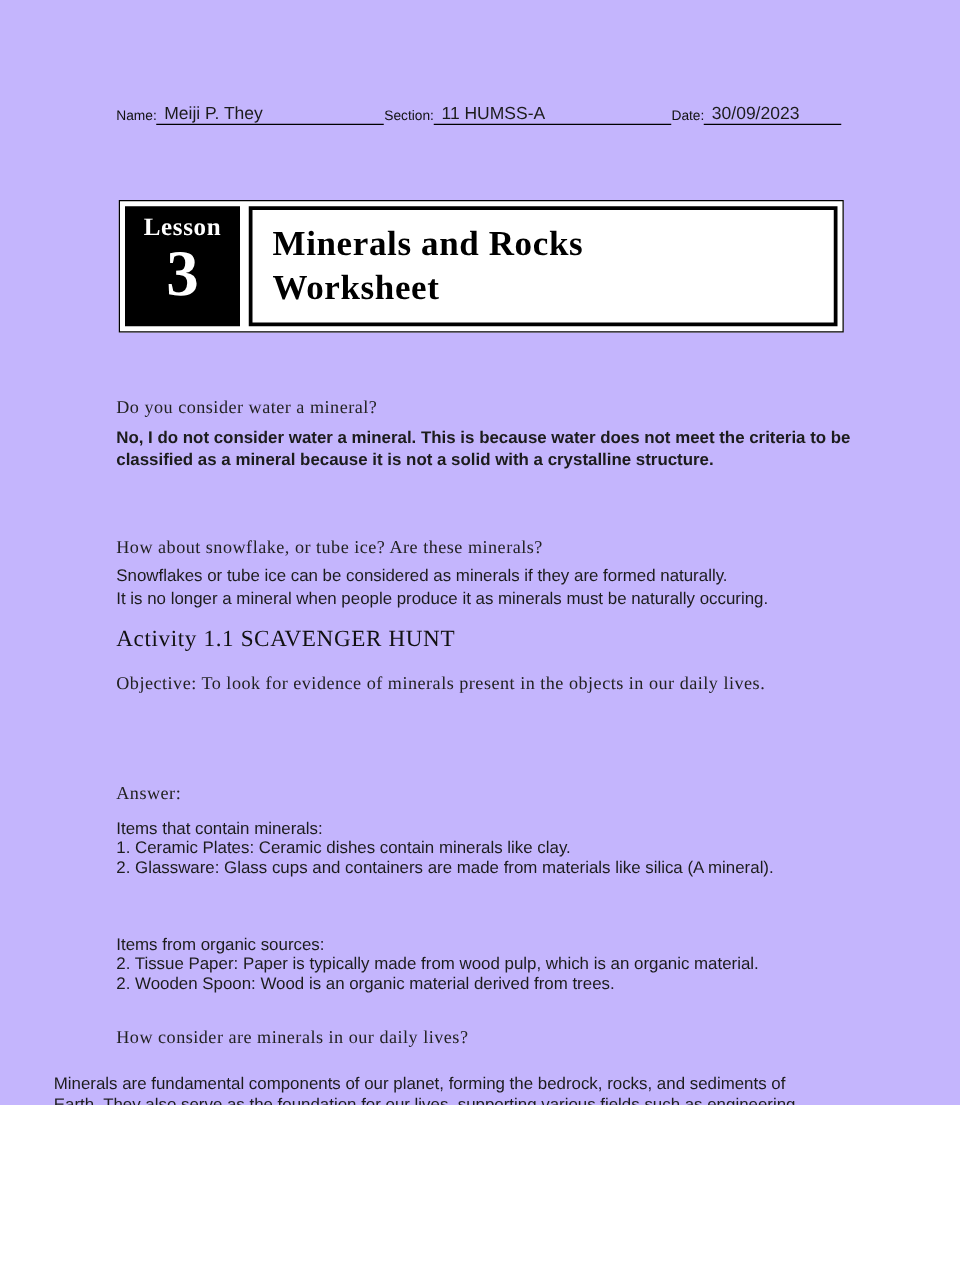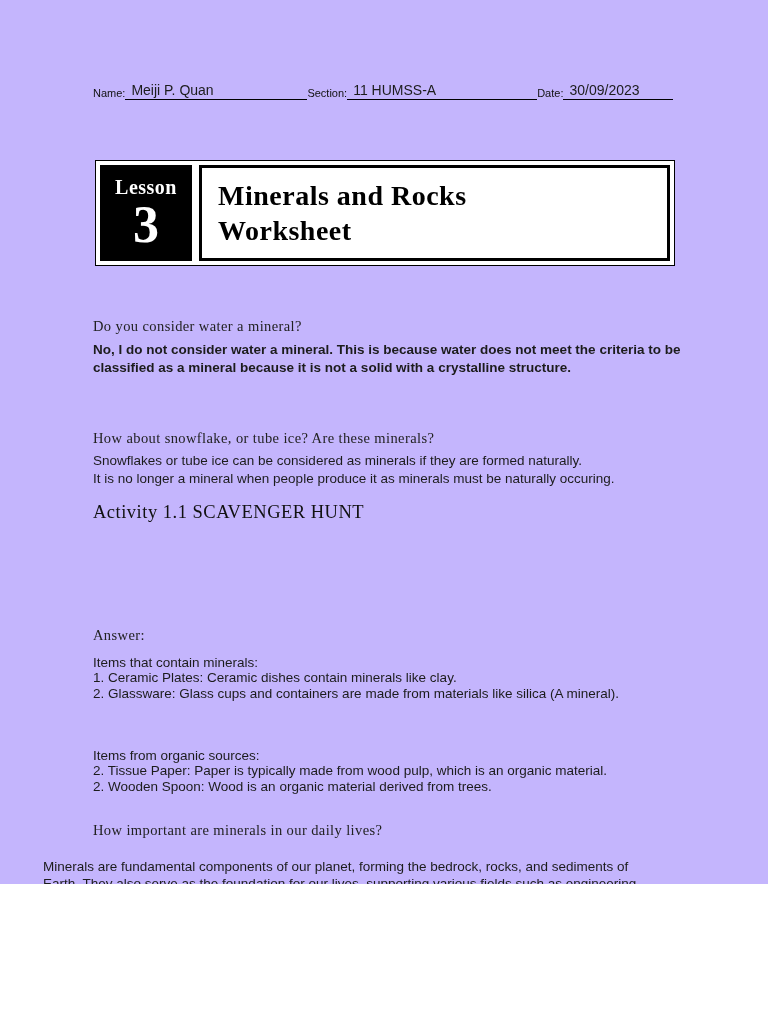--- a/index.html
+++ b/index.html
@@ -47,21 +47,21 @@
     align-items: stretch;
     background: #fff;
   }
   .lesson-box {
     width: 92px;
     background: #000;
     color: #fff;
     display: flex;
     flex-direction: column;
     align-items: center;
-    justify-content: center;
+    justify-content: flex-start;
     font-family: "Liberation Serif", serif;
     padding: 6px 12px;
   }
   .lesson-label { font-size: 20px; font-weight: bold; letter-spacing: 0.5px; }
   .lesson-number { font-size: 52px; font-weight: bold; line-height: 1.0; }
   .title-box {
     flex: 1;
     margin-left: 7px;
     border: 3px solid #000;
     padding: 10px 16px;
@@ -100,21 +100,21 @@
     color: #1c1c1c;
   }
 </style>
 </head>
 <body>
 
 <div class="page">
 
   <div class="header-row">
     <span class="field-label sans">Name:</span>
-    <span class="field-value sans w-name">Meiji P. Quan</span>
+    <span class="field-value sans w-name">Meiji P. They</span>
     <span class="field-label sans">Section:</span>
     <span class="field-value sans w-section">11 HUMSS-A</span>
     <span class="field-label sans">Date:</span>
     <span class="field-value sans w-date">30/09/2023</span>
   </div>
 
   <div class="banner">
     <div class="lesson-box">
       <span class="lesson-label">Lesson</span>
       <span class="lesson-number">3</span>
@@ -127,34 +127,35 @@
 
   <div class="block serif question" style="top:318px;">Do you consider water a mineral?</div>
   <div class="block sans answer pre" style="top:341px;font-weight:bold;">No, I do not consider water a mineral. This is because water does not meet the criteria to be
 classified as a mineral because it is not a solid with a crystalline structure.</div>
 
   <div class="block serif question" style="top:430px;">How about snowflake, or tube ice? Are these minerals?</div>
   <div class="block sans answer pre" style="top:452px;">Snowflakes or tube ice can be considered as minerals if they are formed naturally.
 It is no longer a mineral when people produce it as minerals must be naturally occuring.</div>
 
   <div class="block activity-heading" style="top:502px;">Activity 1.1 SCAVENGER HUNT</div>
+  <div class="block serif body-serif" style="top:538px;">Objective: To look for evidence of minerals present in the objects in our daily lives.</div>
   <div class="block serif body-serif" style="top:626px;">Answer:</div>
 
   <div class="block sans" style="top:655px;">
     <div class="list-heading">Items that contain minerals:</div>
     <div class="list-item">1. Ceramic Plates: Ceramic dishes contain minerals like clay.</div>
     <div class="list-item">2. Glassware: Glass cups and containers are made from materials like silica (A mineral).</div>
   </div>
 
   <div class="block sans" style="top:748px;">
     <div class="list-heading">Items from organic sources:</div>
     <div class="list-item">2. Tissue Paper: Paper is typically made from wood pulp, which is an organic material.</div>
     <div class="list-item">2. Wooden Spoon: Wood is an organic material derived from trees.</div>
   </div>
 
-  <div class="block serif question" style="top:822px;">How important are minerals in our daily lives?</div>
+  <div class="block serif question" style="top:822px;">How consider are minerals in our daily lives?</div>
   <div class="block sans closing-answer pre" style="top:858px;">Minerals are fundamental components of our planet, forming the bedrock, rocks, and sediments of
 Earth. They also serve as the foundation for our lives, supporting various fields such as engineering,
 agriculture, and manufacturing. Just about everything that supports modern living require mineral
 resources for production. Minerals and their production are essential for maintaining our way
 of life.</div>
 
 </div>
 
 </body></html>

